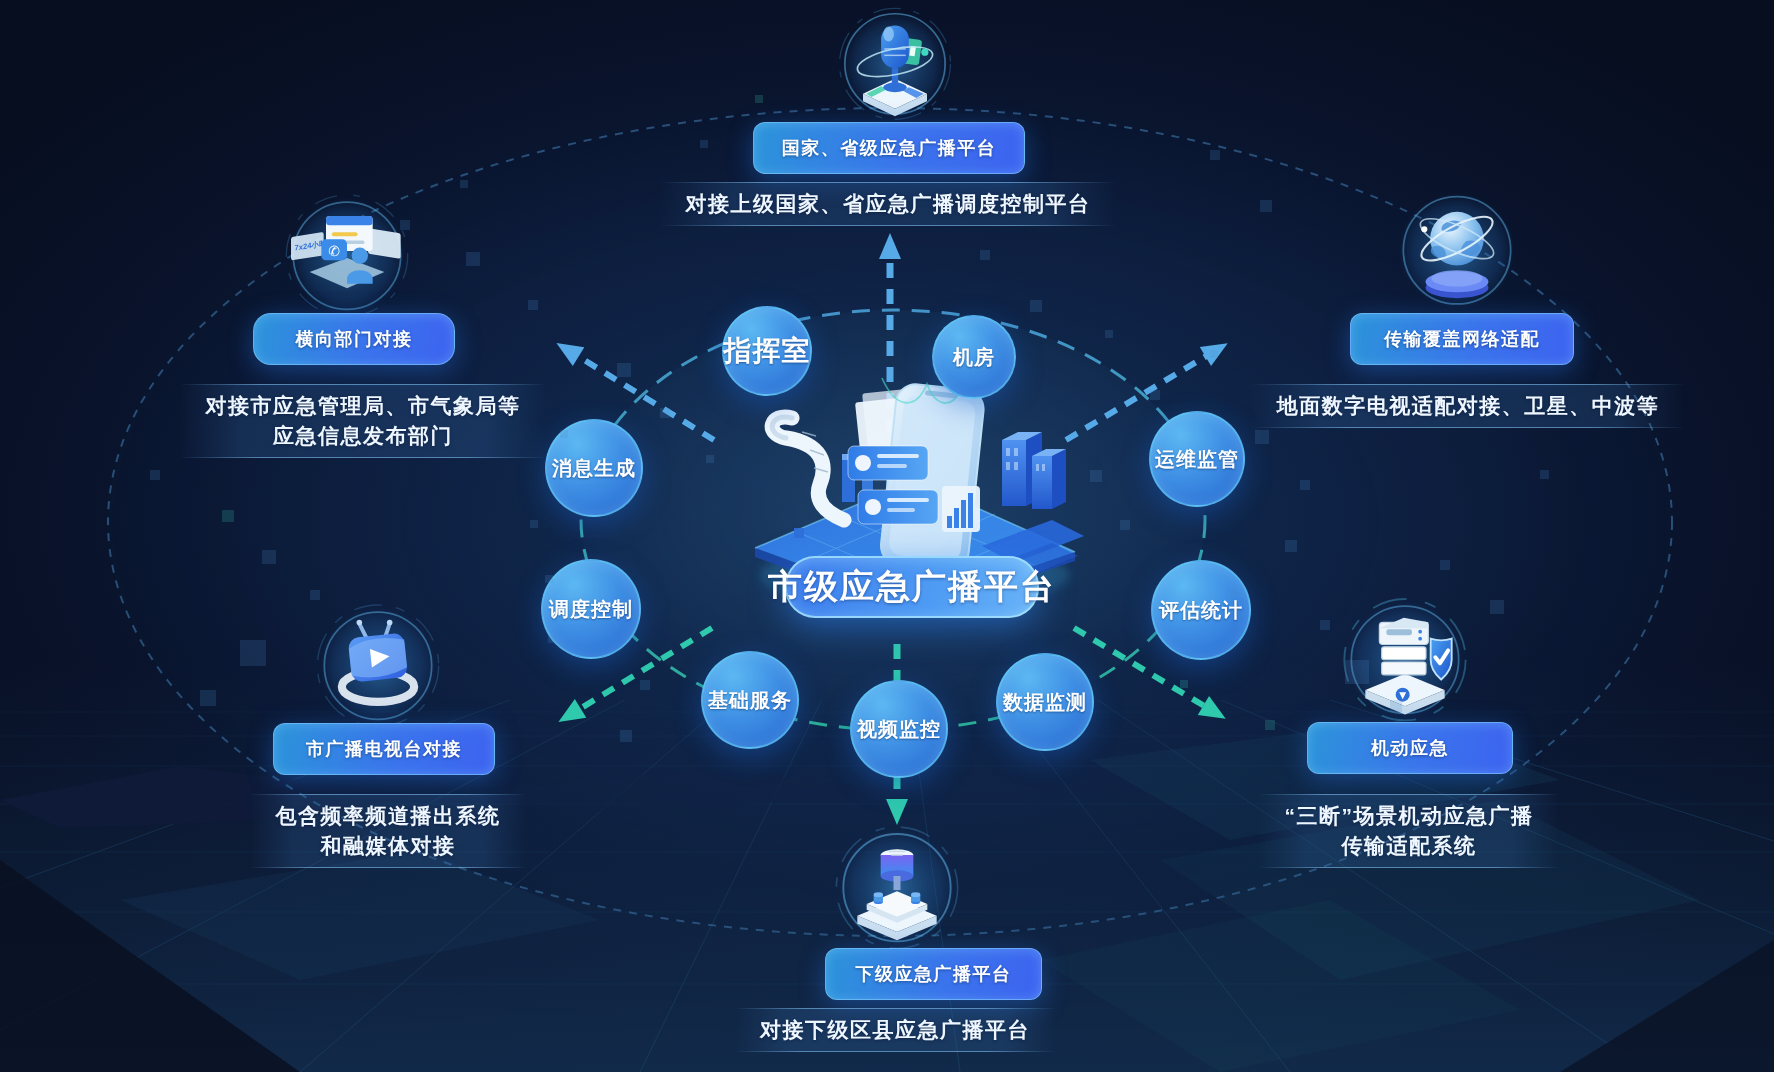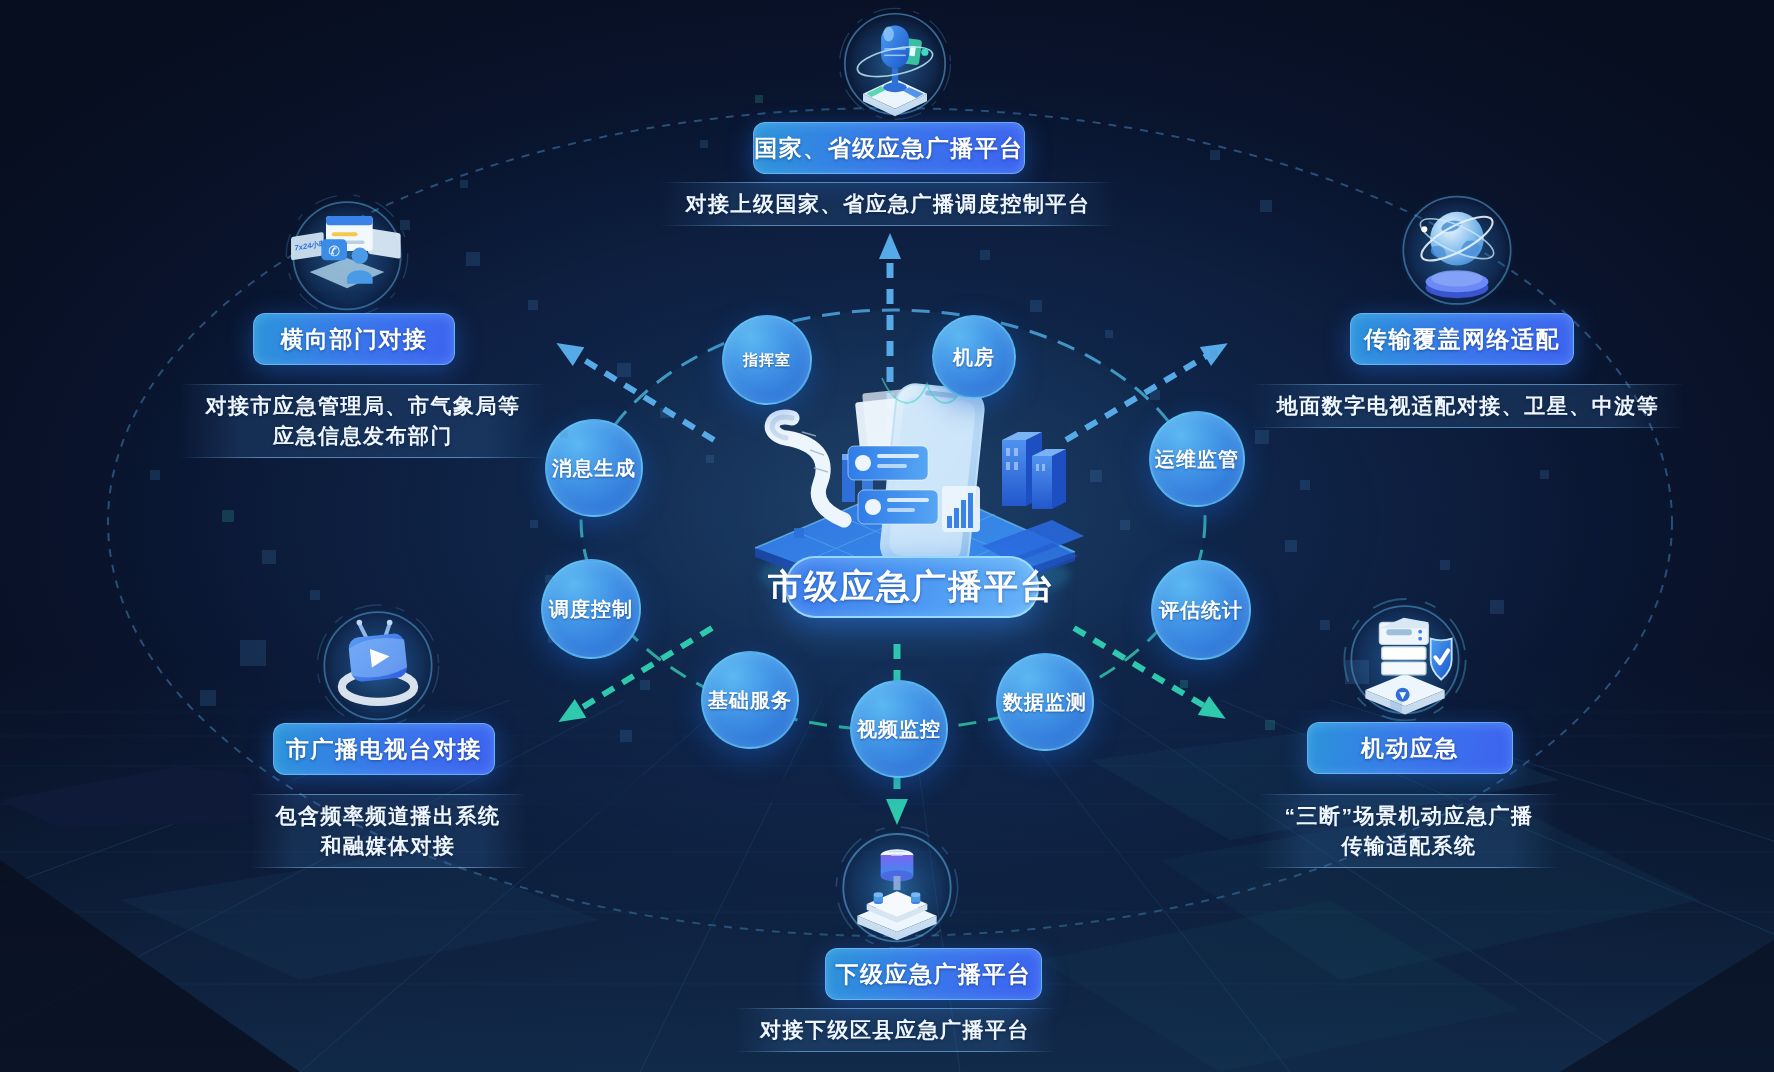--- a/index.html
+++ b/index.html
@@ -7,21 +7,21 @@
     position:relative;width:1774px;height:1072px;overflow:hidden;
     font-family:"Liberation Sans",sans-serif;
     background:
       radial-gradient(ellipse 1100px 620px at 50% 48%, #11264a 0%, #0c1b3a 45%, #091229 78%, #070e20 100%);
   }
   .stage svg{position:absolute;left:0;top:0;}
   .layer{position:absolute;inset:0;pointer-events:none;}
   
   .btn{
     position:absolute;height:50px;display:flex;align-items:center;justify-content:center;
-    white-space:nowrap;color:#fff;font-weight:bold;font-size:23px;letter-spacing:1.5px;
+    white-space:nowrap;color:#fff;font-weight:bold;font-size:18px;letter-spacing:1.5px;
     border-radius:12px;cursor:pointer;pointer-events:auto;
     background:linear-gradient(100deg,#2c94da 0%,#3a74ec 55%,#3d63f0 100%);
     border:1.5px solid rgba(130,205,255,.65);
     box-shadow:0 6px 26px rgba(35,110,220,.45), inset 0 1px 12px rgba(150,225,255,.30);
     text-shadow:0 1px 3px rgba(10,40,90,.55);
   }
   .pill{
     position:absolute;height:58px;display:flex;align-items:center;justify-content:center;
     white-space:nowrap;color:#fff;font-weight:bold;font-size:34px;letter-spacing:2px;
     border-radius:30px;cursor:pointer;pointer-events:auto;
@@ -247,21 +247,21 @@
       <rect x="198" y="220" width="12" height="12" fill="#2f6fd8"></rect>
         <path d="M198,220 L204,217 L216,217 L210,220 Z" fill="#6aa4ee"></path>
       <rect x="64" y="158" width="10" height="10" fill="#2f6fd8" opacity="0.9"></rect>
       <rect x="238" y="204" width="10" height="10" fill="#3b82e8" opacity="0.9"></rect>
     </g>
 
     <path d="M152,8 C166,40 186,40 197,14 C205,36 221,40 231,20" fill="none" stroke="#49d8c8" stroke-width="1.8" opacity="0.6"></path>
   </svg>
 
   <div class="layer">
-    <div class="node" style="left:722px;top:315px;width:86px;height:86px;font-size:15px;">指挥室</div>
+    <div class="node" style="left:722px;top:306px;width:86px;height:86px;font-size:28px;">指挥室</div>
     <div class="node" style="left:932px;top:315px;width:80px;height:80px;font-size:20px;">机房</div>
     <div class="node" style="left:545px;top:419px;width:94px;height:94px;">消息生成</div>
     <div class="node" style="left:541px;top:559px;width:96px;height:96px;">调度控制</div>
     <div class="node" style="left:1149px;top:411px;width:92px;height:92px;">运维监管</div>
     <div class="node" style="left:1151px;top:560px;width:96px;height:96px;">评估统计</div>
     <div class="node" style="left:701px;top:651px;width:94px;height:94px;">基础服务</div>
     <div class="node" style="left:850px;top:680px;width:94px;height:94px;">视频监控</div>
     <div class="node" style="left:996px;top:653px;width:94px;height:94px;">数据监测</div>
   </div>
 
@@ -324,21 +324,21 @@
         </g>
       <rect x="42" y="24" width="40" height="30" rx="3" fill="#f2f8fc"></rect>
       <rect x="42" y="24" width="40" height="8" rx="3" fill="#3b82e8"></rect>
       <rect x="47" y="38" width="22" height="3.4" rx="1.7" fill="#f2c94c"></rect>
       <rect x="47" y="45" width="28" height="3" rx="1.5" fill="#b9cfe2"></rect>
       <rect x="38" y="44" width="22" height="18" rx="4" fill="#3b8ce8"></rect>
       <text x="44" y="58" font-size="12" fill="#ffffff">✆</text>
       <circle cx="71" cy="58" r="7" fill="#4a9ae8"></circle>
       <path d="M60,78 C60,68 82,68 82,78 L82,82 L60,82 Z" fill="#4a9ae8"></path>
     </svg>
-    <div class="btn" style="left:253px;top:313px;width:200px;" role="button">横向部门对接</div>
+    <div class="btn" style="left:253px;top:313px;width:200px;border-radius:18px;" role="button">横向部门对接</div>
     <div class="desc" style="left:363px;top:384px;">
       <div>对接市应急管理局、市气象局等</div>
       <div>应急信息发布部门</div>
     </div>
   </div>
 
   <div class="sat">
     <svg width="140" height="140" viewBox="0 0 120 120" style="left:1387px;top:185px;">
       <defs>
         <radialGradient id="globeG" cx="38%" cy="30%" r="75%">

